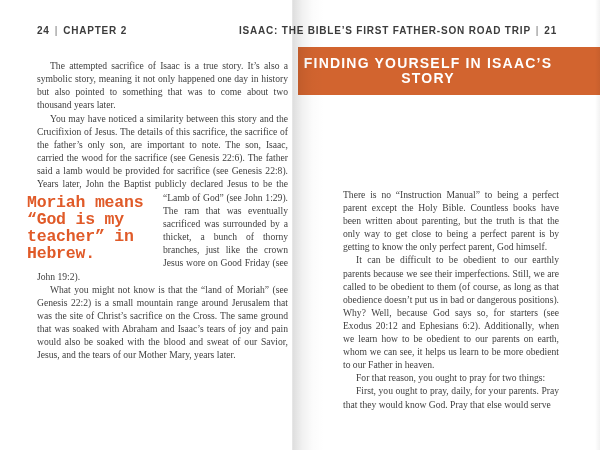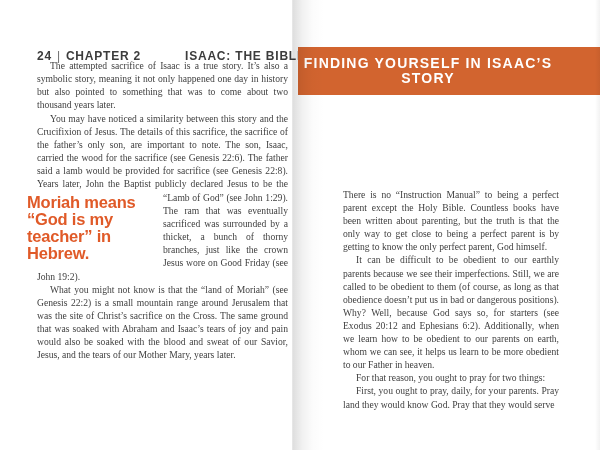--- a/index.html
+++ b/index.html
@@ -10,36 +10,36 @@
   }
   *{margin:0;padding:0;box-sizing:border-box;}
   html,body{background:#fff;}
   .spread{
     position:relative;width:600px;height:450px;background:#ffffff;overflow:hidden;
     font-family:"Liberation Serif",serif;color:var(--body-text);
   }
   
   .runhead{
     position:absolute;top:25px;
-    font-family:"Liberation Sans",sans-serif;font-size:12px;font-weight:700;
-    letter-spacing:0.8px;color:var(--header-text);white-space:nowrap;margin-top:24px;
+    font-family:"Liberation Sans",sans-serif;font-size:10px;font-weight:700;
+    letter-spacing:0.8px;color:var(--header-text);white-space:nowrap;
   }
   .runhead .div{margin:0 5px;color:#6d6d6d;font-weight:400;}
   .runhead.left{left:37px;}
   .runhead.right{right:43px;text-align:right;}
   
   .lcol{
     position:absolute;left:37px;top:59px;width:251px;
     font-size:9.6px;line-height:13.15px;text-align:justify;
   }
   .lcol p, .rcol p{margin:0;}
   .ind{text-indent:13px;}
   .pullquote{
     float:left;width:128px;margin:3px 8px 1px -10px;
-    font-family:Liberation Sans, sans-serif;font-weight:800;
+    font-family:Liberation Mono, monospace;font-weight:800;
     font-size:16.5px;line-height:17px;letter-spacing:-0.2px;
     color:var(--pull-quote);text-align:left;text-indent:0;
   }
   
   .banner{
     position:absolute;left:298px;right:0;top:47px;height:48px;
     background:var(--banner-bg);
     display:flex;align-items:center;
   }
   .banner-title{
@@ -103,19 +103,19 @@
       <div class="banner-title">FINDING YOURSELF IN ISAAC’S STORY</div>
     </div>
 
     <div class="bullets">
     </div>
 
     <div class="rcol">
       <p>There is no “Instruction Manual” to being a perfect parent except the Holy Bible. Countless books have been written about parenting, but the truth is that the only way to get close to being a perfect parent is by getting to know the only perfect parent, God himself.</p>
       <p class="ind">It can be difficult to be obedient to our earthly parents because we see their imperfections. Still, we are called to be obedient to them (of course, as long as that obedience doesn’t put us in bad or dangerous positions). Why? Well, because God says so, for starters (see Exodus 20:12 and Ephesians 6:2). Additionally, when we learn how to be obedient to our parents on earth, whom we can see, it helps us learn to be more obedient to our Father in heaven.</p>
       <p class="ind oneline">For that reason, you ought to pray for two things:</p>
-      <p class="ind">First, you ought to pray, daily, for your parents. Pray land they would know God. Pray that they would serve</p>
+      <p class="ind">First, you ought to pray, daily, for your parents. Pray that they would know God. Pray that else would serve</p>
     </div>
   </div>
 
   <div class="gutter"></div>
   <div class="edge-right"></div>
 </div>
 
 </body></html>

